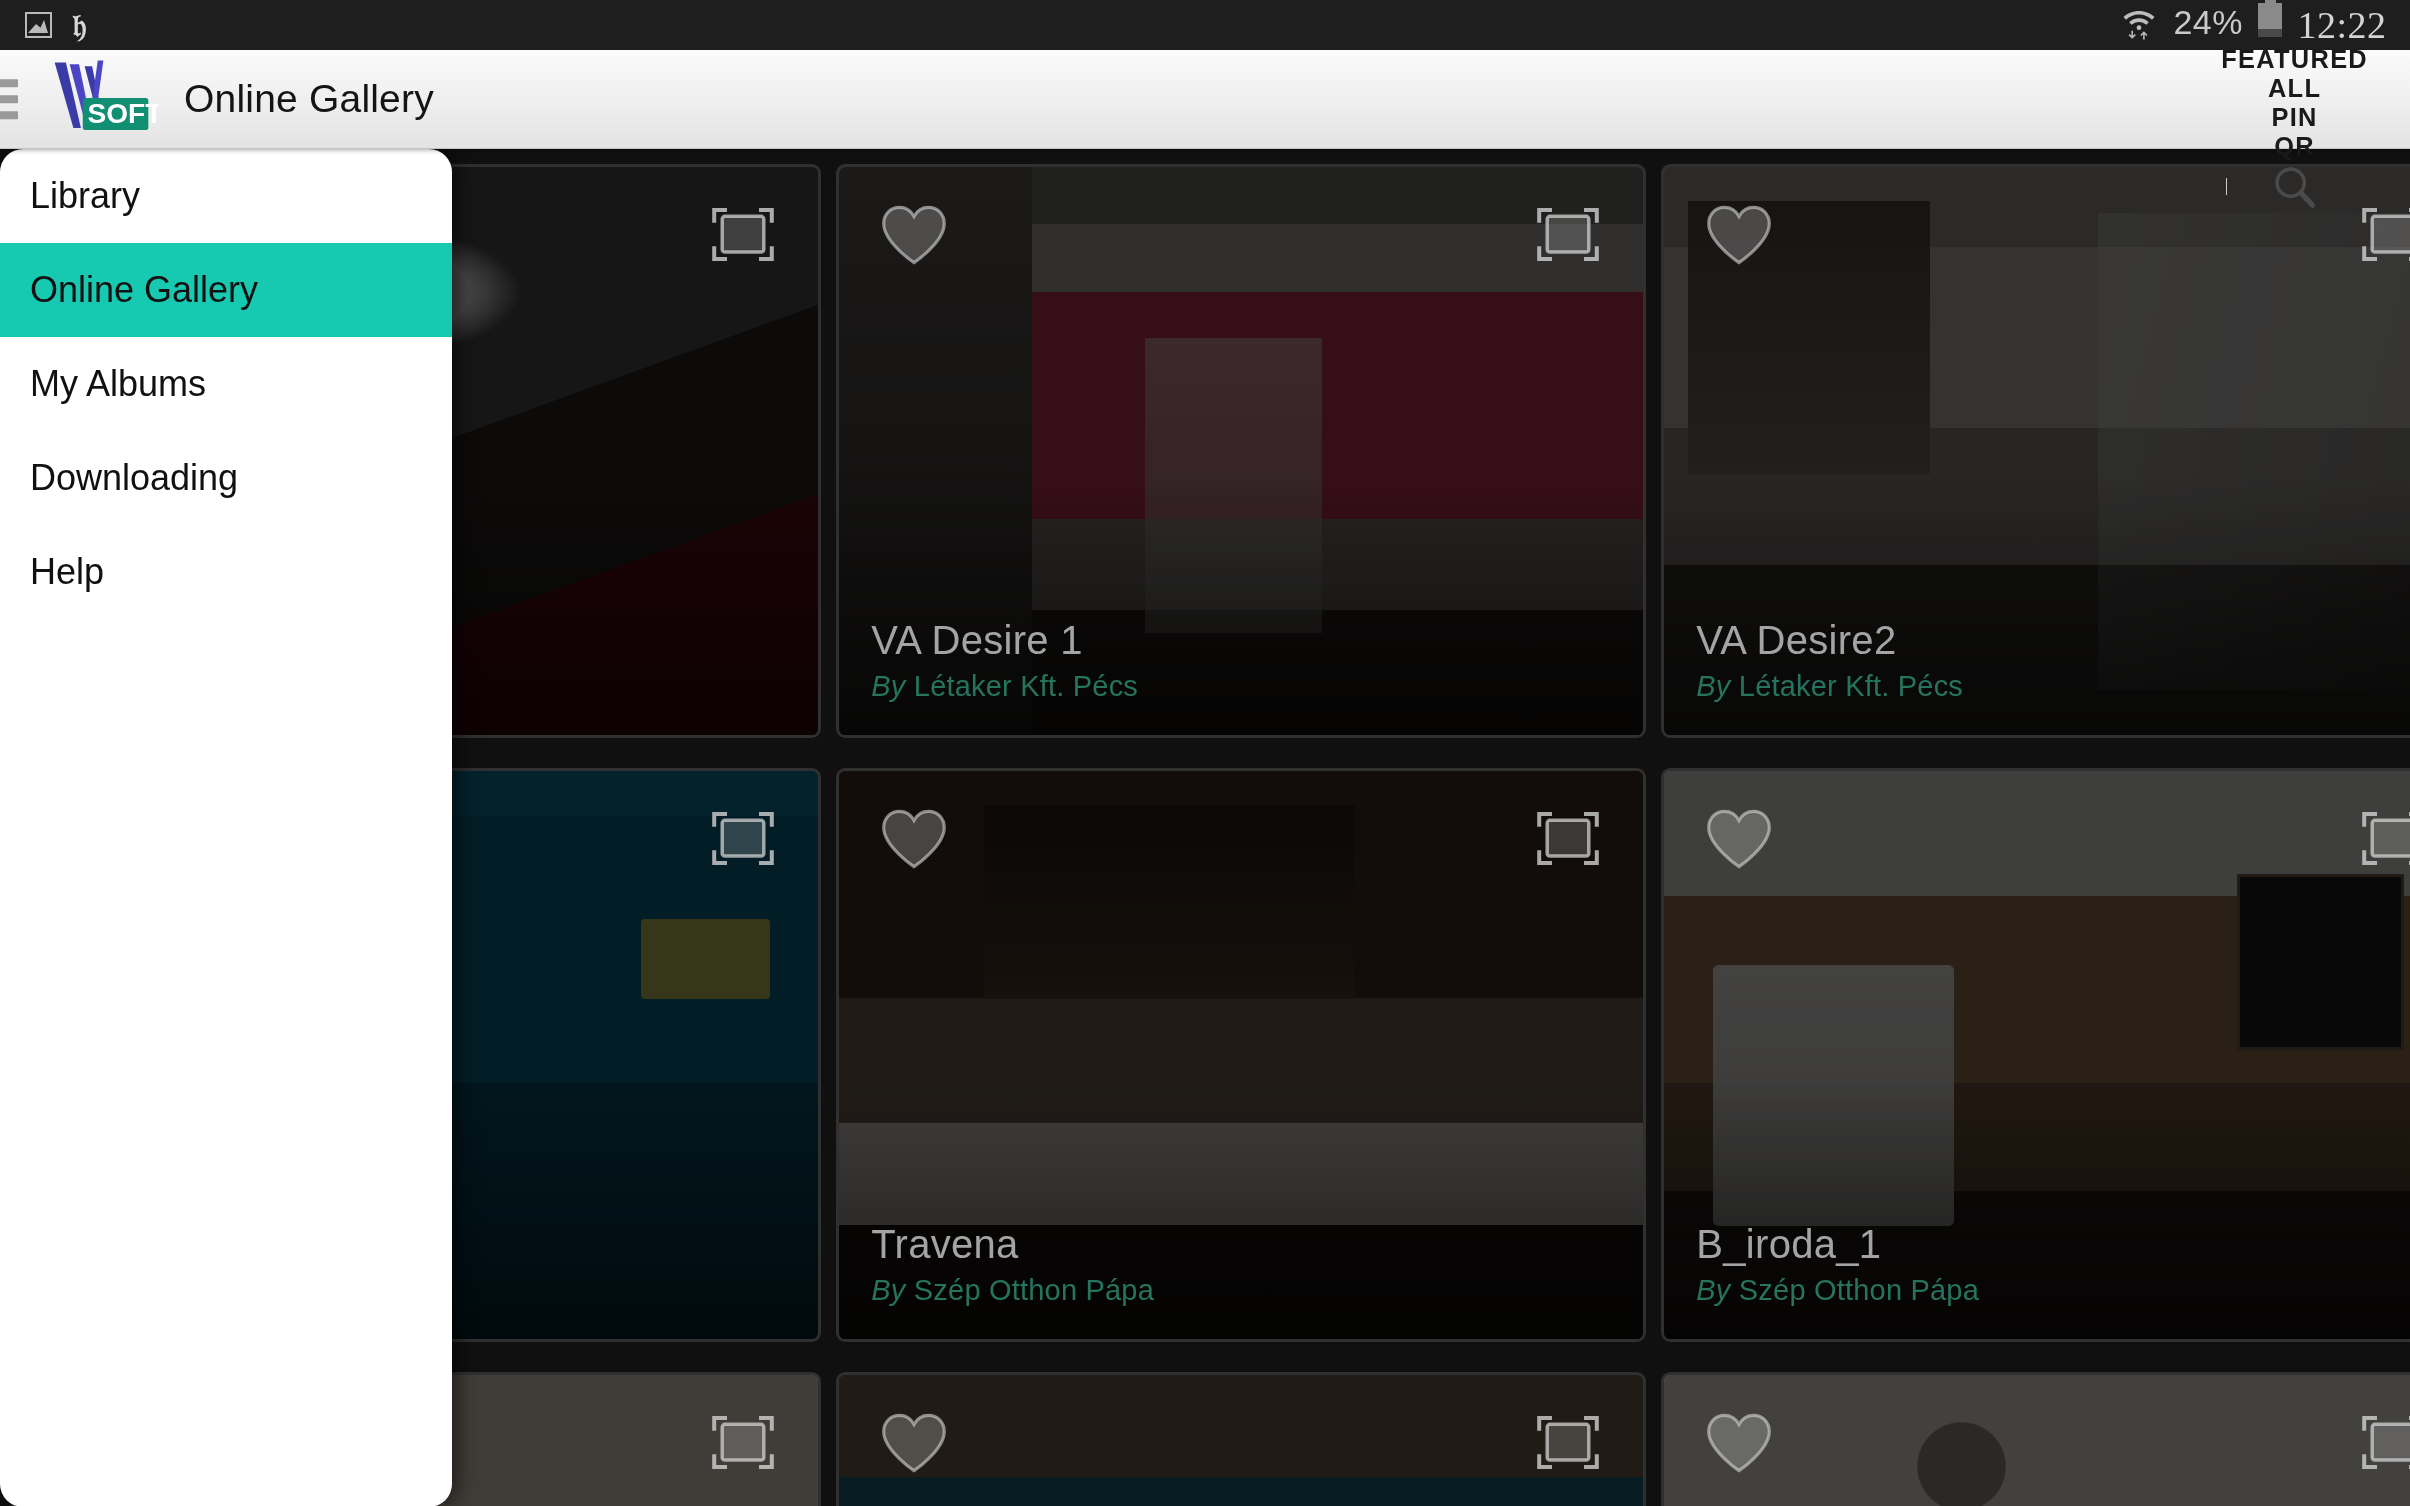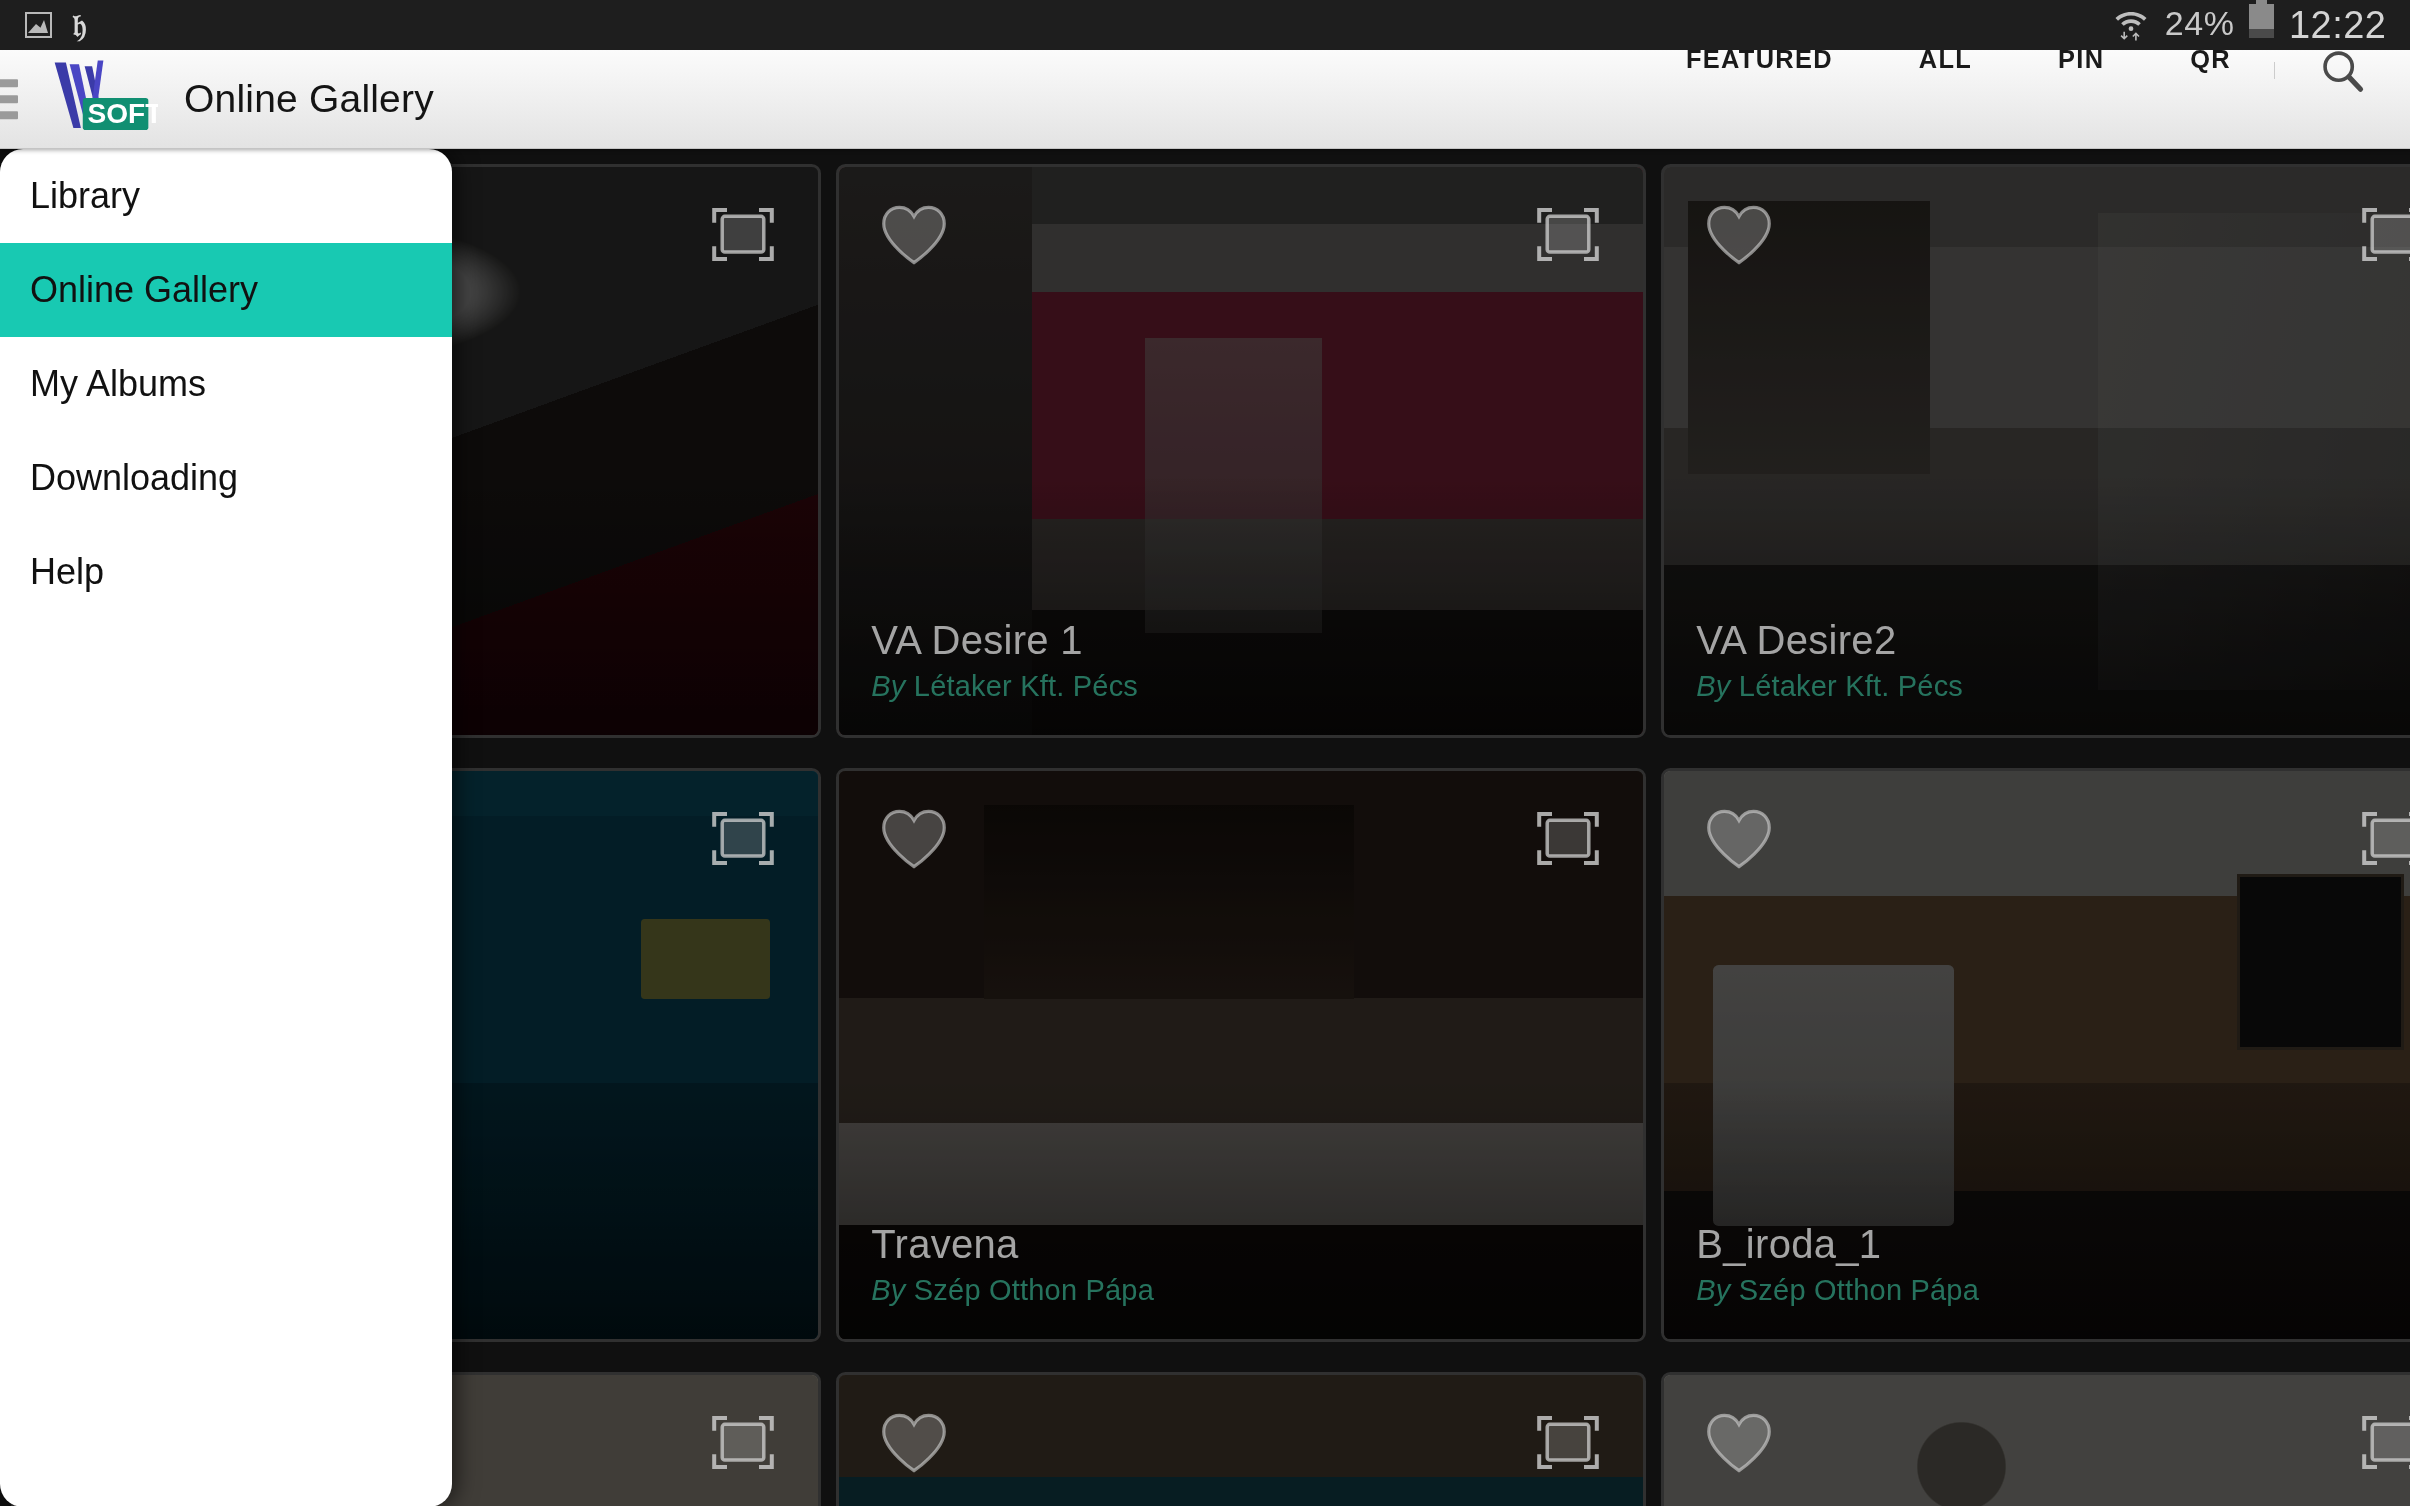--- a/index.html
+++ b/index.html
@@ -25,41 +25,41 @@
     border-left:8.5px solid transparent; border-right:11.3px solid transparent;
     border-bottom:9.4px solid #b9b9b9;
   }
   .sb-photo-icon:before{
     content:""; position:absolute; right:1.9px; bottom:2.8px; width:0;height:0;
     border-left:6.6px solid transparent;border-right:4.7px solid transparent;
     border-bottom:13px solid #b9b9b9;
   }
   .sb-nyt{ color:#d8d8d8; font-family:"Liberation Serif", serif; font-size:31px; font-weight:700; line-height:1; }
   .sb-text{ color:#c9c9c9; font-size:34px; letter-spacing:0.5px; font-weight:400; }
-  .sb-time{ color:#d4d4d4; font-size:38px; font-weight:400; letter-spacing:0.5px; }
+  .sb-time{ color:#d4d4d4; font-size:38px; font-weight:400; letter-spacing:0.5px;font-family:Liberation Serif, serif; }
   .battery{ width:24.5px; height:34px; border:0; background:linear-gradient(#6f6f6f 0 0) no-repeat; position:relative; }
   .battery .body{ position:absolute; inset:0 0 0 0; background:#8a8a8a; }
   .battery .fill{ position:absolute; left:0; right:0; bottom:0; height:24%; background:#4a4a4a; }
   .battery .cap{ position:absolute; top:-4.7px; left:6.6px; width:11.3px; height:4.7px; background:#8a8a8a; }
 
   
   .appbar{
     position:absolute; top:50px; left:0; width:2411px; height:99px;
     background:linear-gradient(#fbfbfb,#eeeeee 55%,#e3e3e3);
     border-bottom:0.9px solid #c4c4c4;
     display:flex; align-items:center; z-index:55;
     box-shadow:0 1.9px 4.7px rgba(0,0,0,.35);
   }
   .hamburger{ position:absolute; left:-6.6px; top:50%; transform:translateY(-50%);
     width:24.5px; display:flex; flex-direction:column; gap:8.5px; }
   .hamburger span{ display:block; height:7.5px; background:#9a9a9a; border-radius:0.9px; }
   .logo{ margin-left:45px; width:113px; height:89px; position:relative; flex:none; }
   .logo svg{ display:block; }
   .app-title{ margin-left:26px; color:#141414; font-size:39px; font-weight:400; letter-spacing:0.2px; }
-  .appbar-actions{ margin-left:auto; display:flex; align-items:flex-start; height:108px; }
+  .appbar-actions{ margin-left:auto; display:flex; align-items:center; height:108px;flex-direction:column; }
   .ab-item{
     display:flex; align-items:center; justify-content:center;
     padding:0 43px; color:#1a1a1a; font-size:25.4px; font-weight:700;
     letter-spacing:1.3px; position:relative;
   }
   .ab-item + .ab-item:before, .ab-search:before{
     content:""; position:absolute; left:0; top:17px; bottom:17px; width:0.9px;
     background:#cccccc;
   }
   .ab-search{ display:flex; align-items:center; justify-content:center; padding:0 43px; position:relative; }

